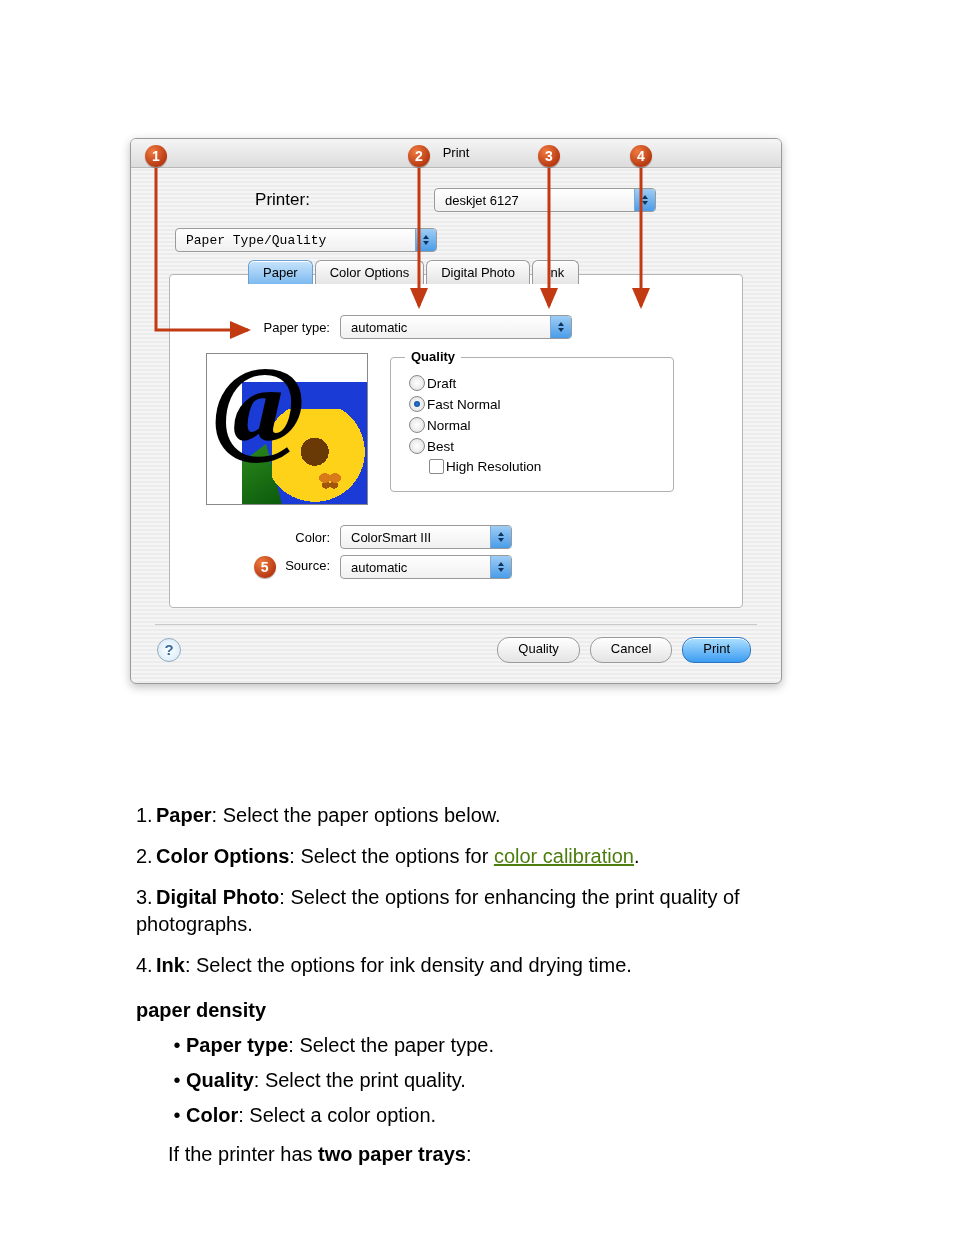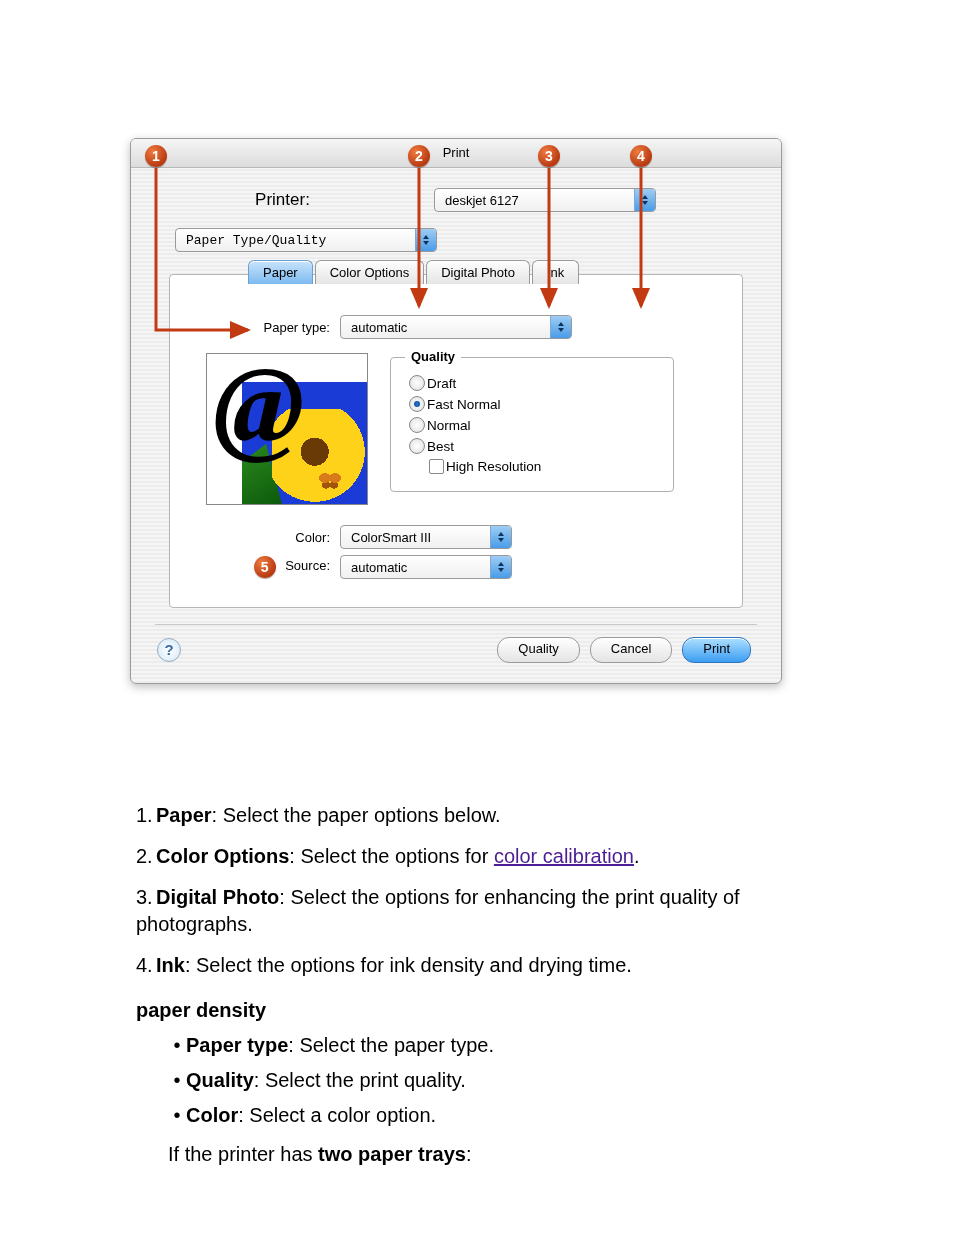--- a/index.html
+++ b/index.html
@@ -303,21 +303,21 @@
     color:#000;
     line-height: 1.35;
   }
   .doc .item { margin-bottom: 14px; }
   .doc .num { display:inline-block; width: 20px; }
   .doc .bold { font-weight:bold; }
   .doc .sub { margin-left: 32px; margin-top: 8px; }
   .doc .sub li { margin-bottom: 8px; }
   .doc ul { margin:0; padding-left: 18px; }
   .doc ul li::marker { content:"• "; }
-  .doc a { color:#4c1d95; text-decoration: underline; }
+  .doc a { color:#4d7c0f; text-decoration: underline; }
   .doc .note { margin-left: 32px; margin-top:12px; }
   .doc .note-sub { margin-left: 32px; margin-top:4px; }
 </style>
 </head>
 <body>
 
 <div class="page">
 
   <div class="dialog">
     <div class="titlebar">Print</div>

